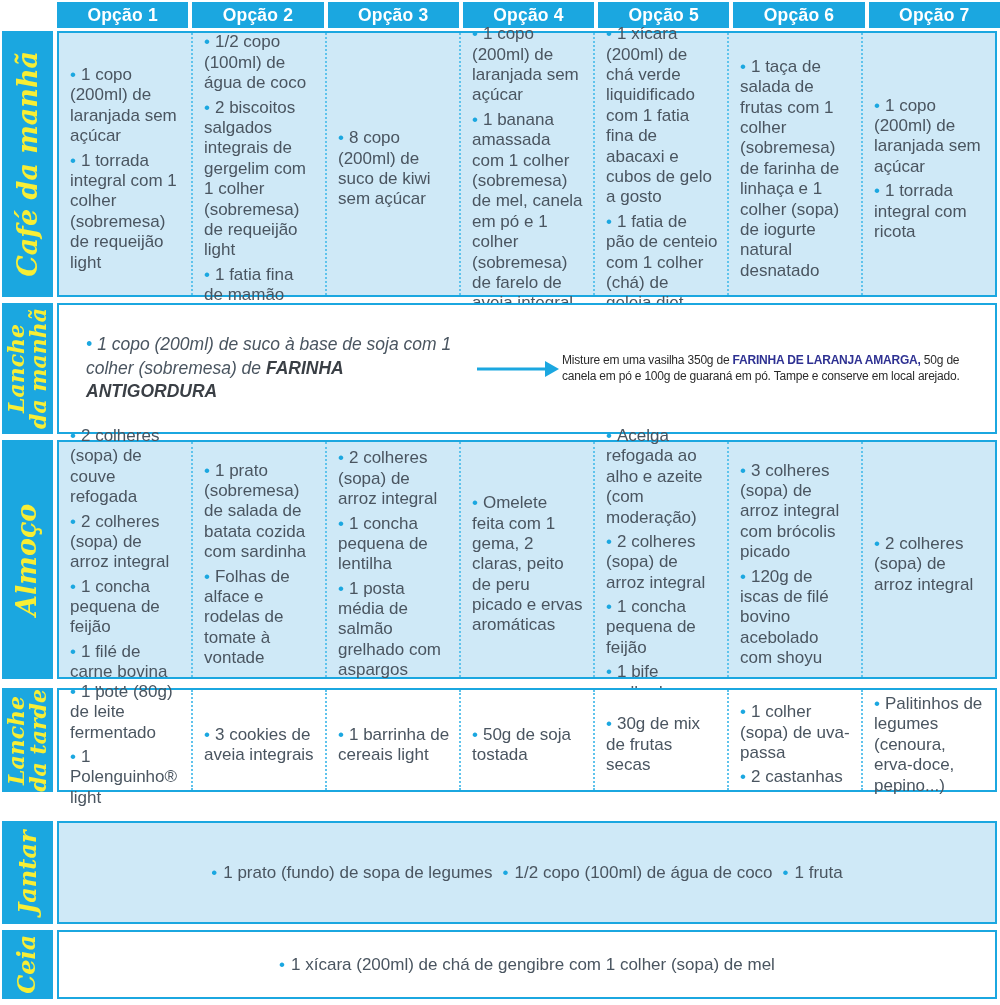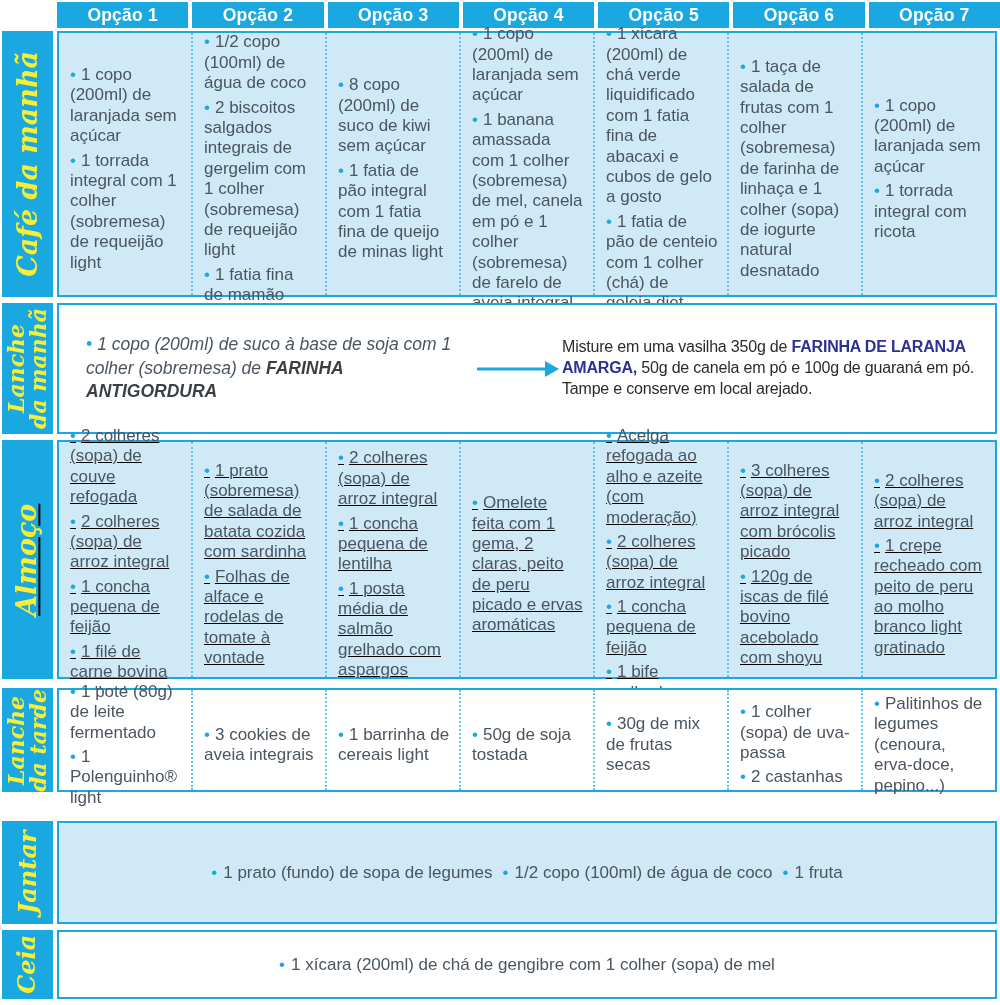--- a/index.html
+++ b/index.html
@@ -40,34 +40,34 @@
   .col.sep{border-right:2px dotted var(--dot);}
   .it{font-size:17px;line-height:1.2;color:var(--cell-text);margin:2px 0;}
   .blt{color:var(--cyan);margin-right:5px;}
   strong{font-weight:bold;}
 
   
   .b2{display:flex;align-items:center;}
   .b2-item{width:415px;padding-left:27px;font-size:17.5px;line-height:1.35;color:var(--cell-text);font-style:italic;}
   .b2-item strong{color:#3a3f45;}
   .b2-arrow{width:88px;flex:0 0 auto;display:flex;align-items:center;justify-content:center;}
-  .b2-note{flex:1;padding-right:17px;font-size:16px;line-height:1.3;color:var(--note-text);
+  .b2-note{flex:1;padding-right:17px;font-size:12px;line-height:1.3;color:var(--note-text);
     letter-spacing:-0.2px;}
   .b2-note strong{color:var(--note-accent);}
 
   
   .centerline{display:flex;align-items:center;justify-content:center;height:100%;
     font-size:17px;color:var(--cell-text);}
   .centerline .blt{margin:0 6px 0 10px;}
   .centerline .blt:first-child{margin-left:0;}
 
   
   .h-b1{top:31px;height:266px;}
   .h-b2{top:303px;height:131px;}
-  .h-b3{top:440px;height:239px;text-decoration:underline;}
+  .h-b3{top:440px;height:239px;}
   .h-b4{top:688px;height:104px;}
   .h-b5{top:821px;height:103px;}
   .h-b6{top:930px;height:69px;}
 </style>
 </head>
 <body>
 
 <div class="canvas">
 
   <div class="header">
@@ -111,21 +111,20 @@
         <p class="it"><span class="blt">•</span><span>1 copo (200ml) de laranjada sem açúcar</span></p>
         <p class="it"><span class="blt">•</span><span>1 torrada integral com 1 colher (sobremesa) de requeijão light</span></p>
       </div>
       <div class="col sep">
         <p class="it"><span class="blt">•</span><span>1/2 copo (100ml) de água de coco</span></p>
         <p class="it"><span class="blt">•</span><span>2 biscoitos salgados integrais de gergelim com 1 colher (sobremesa) de requeijão light</span></p>
         <p class="it"><span class="blt">•</span><span>1 fatia fina de mamão</span></p>
       </div>
       <div class="col sep">
         <p class="it"><span class="blt">•</span><span>8 copo (200ml) de suco de kiwi sem açúcar</span></p>
-        <p class="it"><span class="blt">•</span><span>1 fatia de pão integral com 1 fatia fina de queijo de minas light</span></p>
       </div>
       <div class="col sep">
         <p class="it"><span class="blt">•</span><span>1 copo (200ml) de laranjada sem açúcar</span></p>
         <p class="it"><span class="blt">•</span><span>1 banana amassada com 1 colher (sobremesa) de mel, canela em pó e 1 colher (sobremesa) de farelo de aveia integral</span></p>
       </div>
       <div class="col sep">
         <p class="it"><span class="blt">•</span><span>1 xícara (200ml) de chá verde liquidificado com 1 fatia fina de abacaxi e cubos de gelo a gosto</span></p>
         <p class="it"><span class="blt">•</span><span>1 fatia de pão de centeio com 1 colher (chá) de geleia diet</span></p>
       </div>
       <div class="col sep">
@@ -174,21 +173,20 @@
         <p class="it"><span class="blt">•</span><span>2 colheres (sopa) de arroz integral</span></p>
         <p class="it"><span class="blt">•</span><span>1 concha pequena de feijão</span></p>
         <p class="it"><span class="blt">•</span><span>1 bife grelhado</span></p>
       </div>
       <div class="col sep">
         <p class="it"><span class="blt">•</span><span>3 colheres (sopa) de arroz integral com brócolis picado</span></p>
         <p class="it"><span class="blt">•</span><span>120g de iscas de filé bovino acebolado com shoyu</span></p>
       </div>
       <div class="col">
         <p class="it"><span class="blt">•</span><span>2 colheres (sopa) de arroz integral</span></p>
-        <p class="it"><span class="blt">•</span><span>1 crepe recheado com peito de peru ao molho branco light gratinado</span></p>
       </div>
     </div>
   </div>
 
   <div class="band bg-white h-b4">
     <div class="cols">
       <div class="col sep">
         <p class="it"><span class="blt">•</span><span>1 pote (80g) de leite fermentado</span></p>
         <p class="it"><span class="blt">•</span><span>1 Polenguinho® light</span></p>
       </div>

